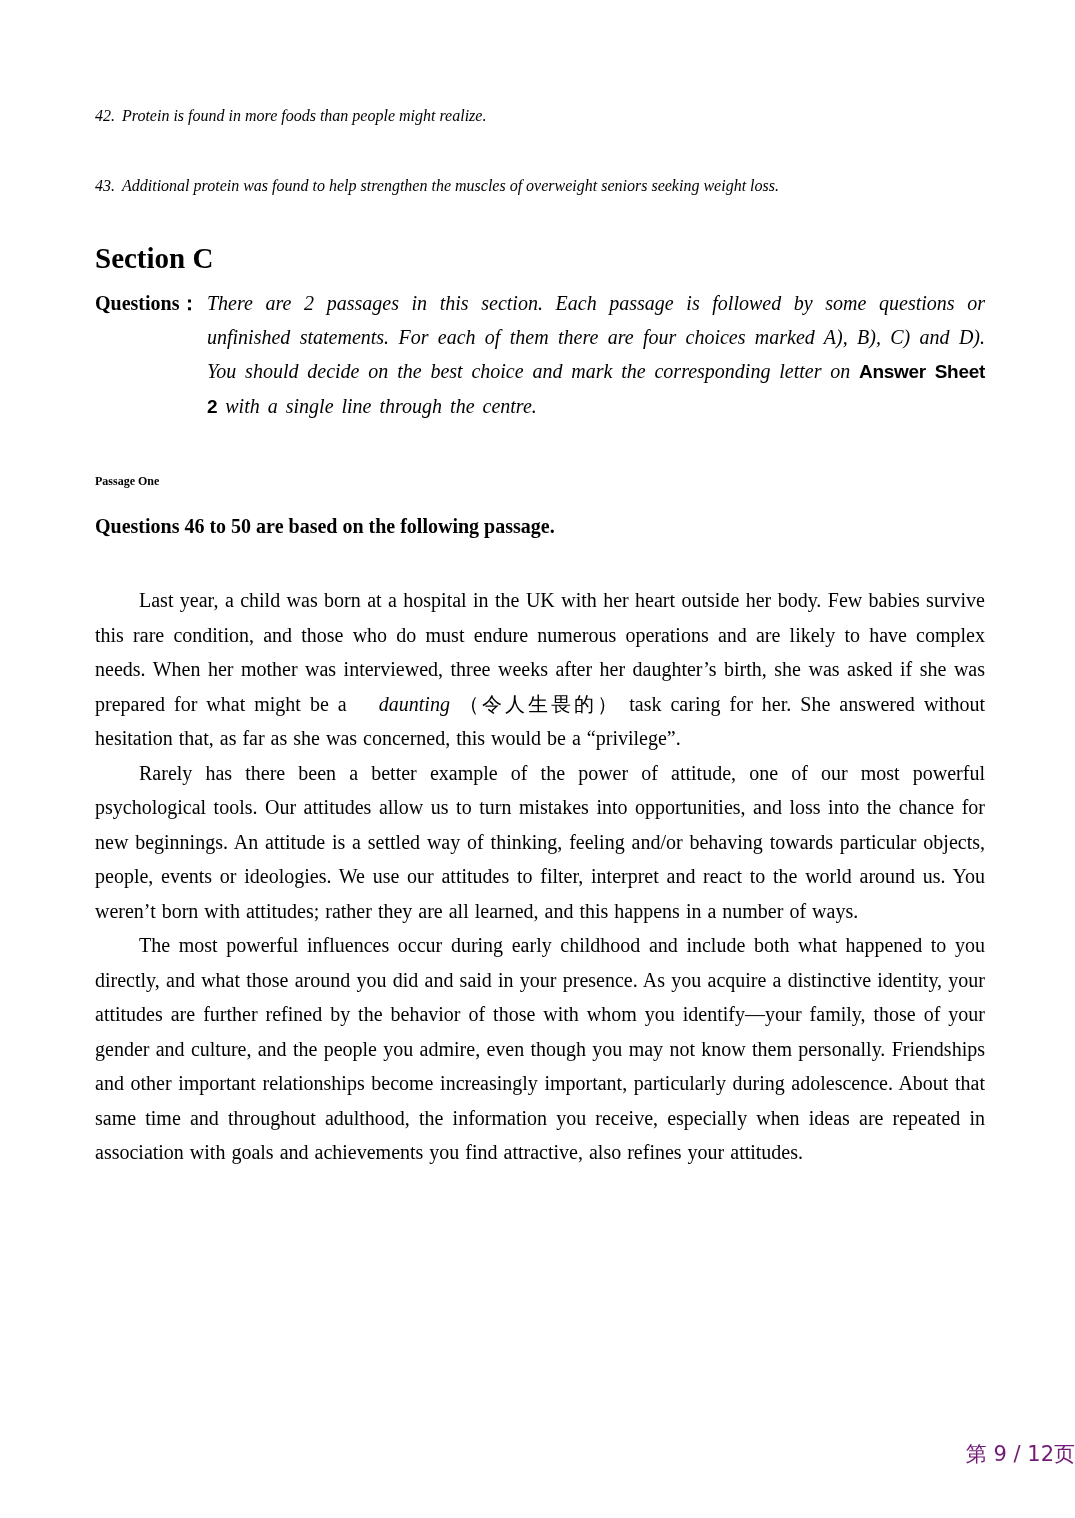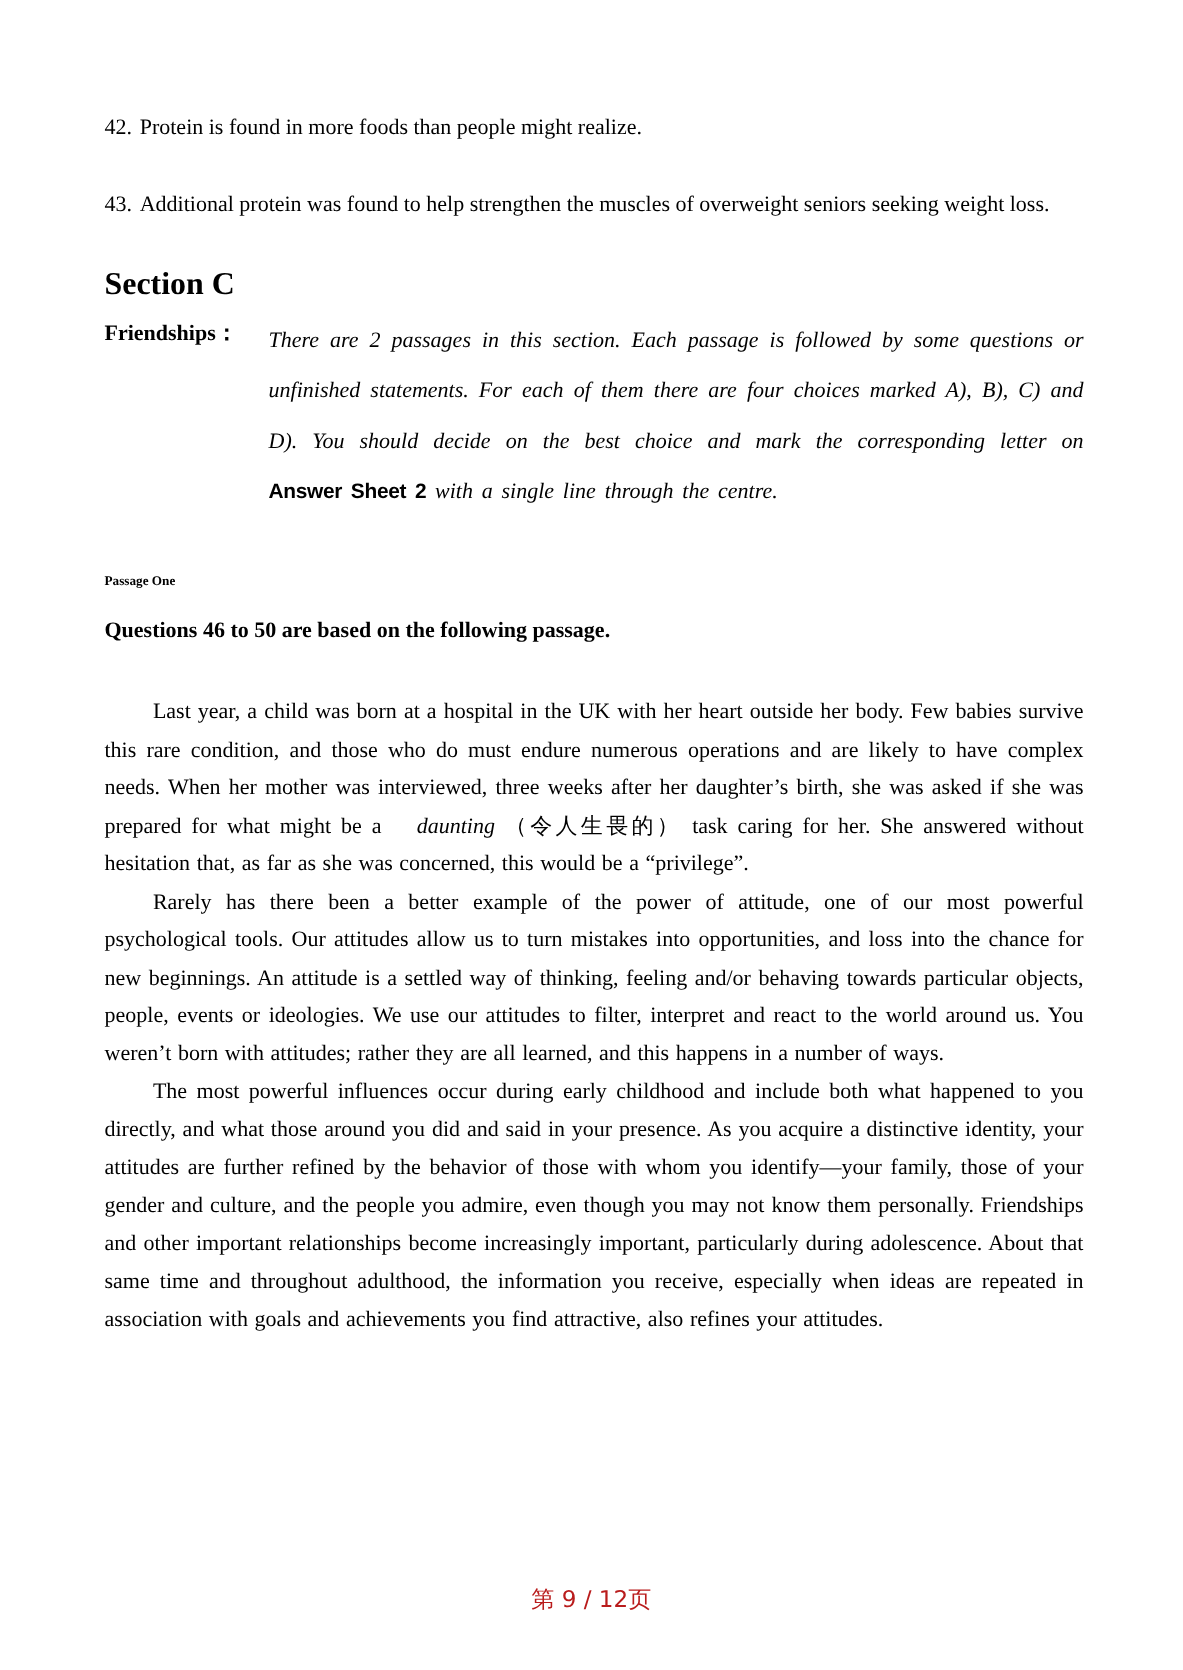--- a/index.html
+++ b/index.html
@@ -11,24 +11,25 @@
     overflow: hidden;
     font-family: "Liberation Serif", serif;
     color: #000000;
     -webkit-font-smoothing: antialiased;
   }
   .content {
     padding: 104px 90px 0 95px;
   }
   
   .statement {
-    font-size: 20px;
+    font-size: 16px;
     line-height: 24px;
     margin: 0 0 46px 0;
     white-space: nowrap;
+    font-style: italic;
   }
   .st-num { margin-right: 7px; }
   
   .section-heading {
     font-size: 29px;
     font-weight: bold;
     line-height: 28px;
     margin: 40px 0 14px 0;
   }
   .directions {
@@ -39,24 +40,23 @@
     flex: 0 0 112px;
     font-size: 20px;
     font-weight: bold;
     line-height: 34px;
     white-space: nowrap;
   }
   .directions-text {
     flex: 1;
     font-size: 20px;
     font-style: italic;
-    line-height: 46px;
+    line-height: 34px;
     text-align: justify;
     word-spacing: 3px;
-    margin-left: 28px;
   }
   .bold-sans {
     font-style: normal;
     font-weight: bold;
     font-family: "Liberation Sans", sans-serif;
     font-size: 19px;
     letter-spacing: -0.3px;
   }
   
   .passage-heading {
@@ -82,40 +82,40 @@
     text-indent: 2.2em;
     word-spacing: 1px;
   }
   .italic-word { font-style: italic; margin-left: 23px; }
   
   .footer {
     position: absolute;
     top: 1440px;
     left: 0;
     width: 100%;
-    text-align: center;
+    text-align: right;
     font-family: "DejaVu Sans", "Liberation Sans", sans-serif;
     font-size: 21px;
-    color: #b91c1c;
+    color: #701a75;
   }
 </style>
 </head>
 <body>
 
 <div class="content">
 
   <div class="statements">
     <p class="statement"><span class="st-num">42.</span><span>Protein is found in more foods than people might realize.</span></p>
     <p class="statement"><span class="st-num">43.</span><span>Additional protein was found to help strengthen the muscles of overweight seniors seeking weight loss.</span></p>
   </div>
 
   <h2 class="section-heading">Section C</h2>
 
   <div class="directions">
-    <div class="directions-label">Friendships：</div>
+    <div class="directions-label">Questions：</div>
     <div class="directions-text"><span>There are 2 passages in this section. Each passage is followed by some questions or unfinished statements. For each of them there are four choices marked A), B), C) and D). You should decide on the best choice and mark the corresponding letter on </span><span class="bold-sans">Answer Sheet 2</span><span> with a single line through the centre.</span></div>
   </div>
 
   <h3 class="passage-heading">Passage One</h3>
   <h3 class="passage-subheading">Questions 46 to 50 are based on the following passage.</h3>
 
   <div class="passage-body">
     <p class="para"><span>Last year, a child was born at a hospital in the UK with her heart outside her body. Few babies survive this rare condition, and those who do must endure numerous operations and are likely to have complex needs. When her mother was interviewed, three weeks after her daughter’s birth, she was asked if she was prepared for what might be a </span><span class="italic-word">daunting</span><span> （令人生畏的） task caring for her. She answered without hesitation that, as far as she was concerned, this would be a “privilege”.</span></p>
     <p class="para">Rarely has there been a better example of the power of attitude, one of our most powerful psychological tools. Our attitudes allow us to turn mistakes into opportunities, and loss into the chance for new beginnings. An attitude is a settled way of thinking, feeling and/or behaving towards particular objects, people, events or ideologies. We use our attitudes to filter, interpret and react to the world around us. You weren’t born with attitudes; rather they are all learned, and this happens in a number of ways.</p>
     <p class="para">The most powerful influences occur during early childhood and include both what happened to you directly, and what those around you did and said in your presence. As you acquire a distinctive identity, your attitudes are further refined by the behavior of those with whom you identify—your family, those of your gender and culture, and the people you admire, even though you may not know them personally. Friendships and other important relationships become increasingly important, particularly during adolescence. About that same time and throughout adulthood, the information you receive, especially when ideas are repeated in association with goals and achievements you find attractive, also refines your attitudes.</p>

